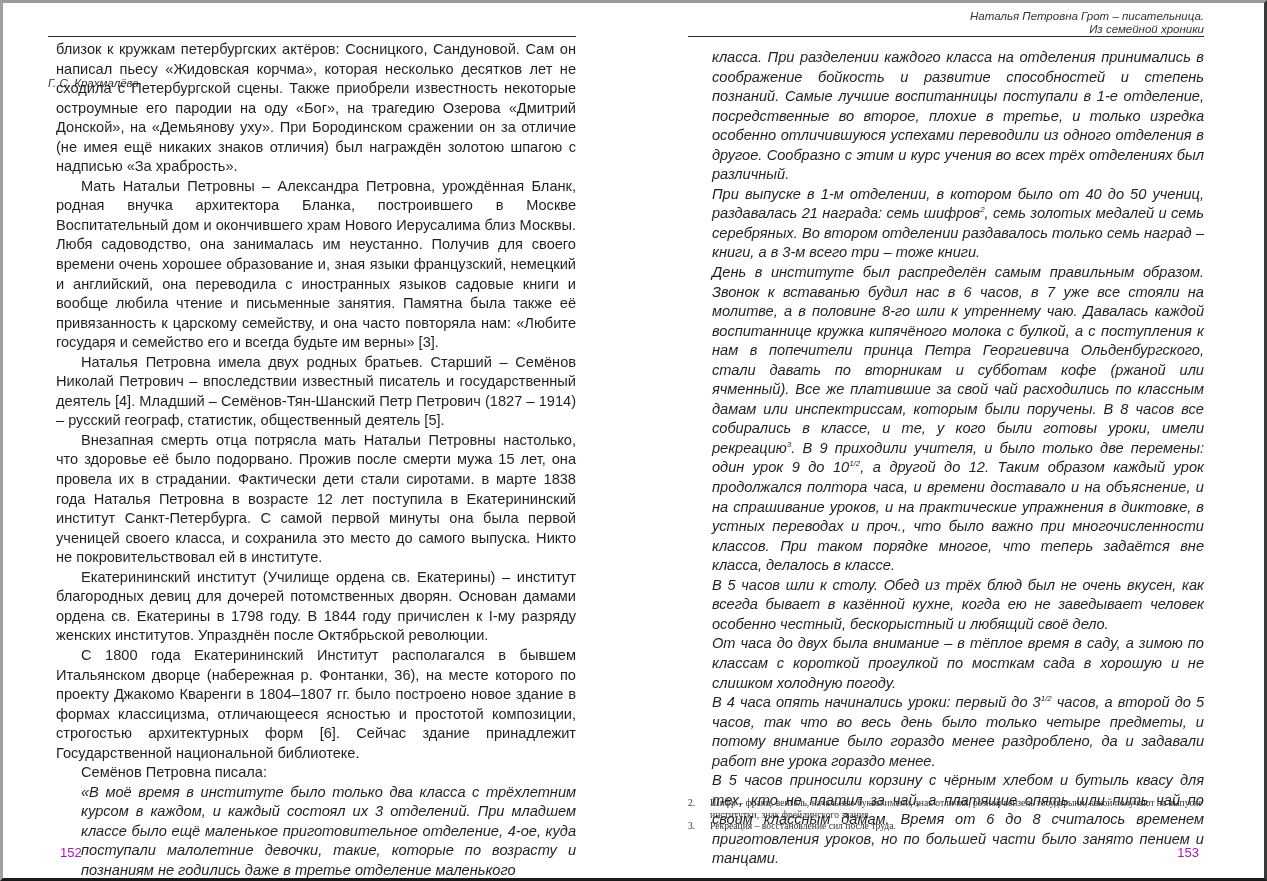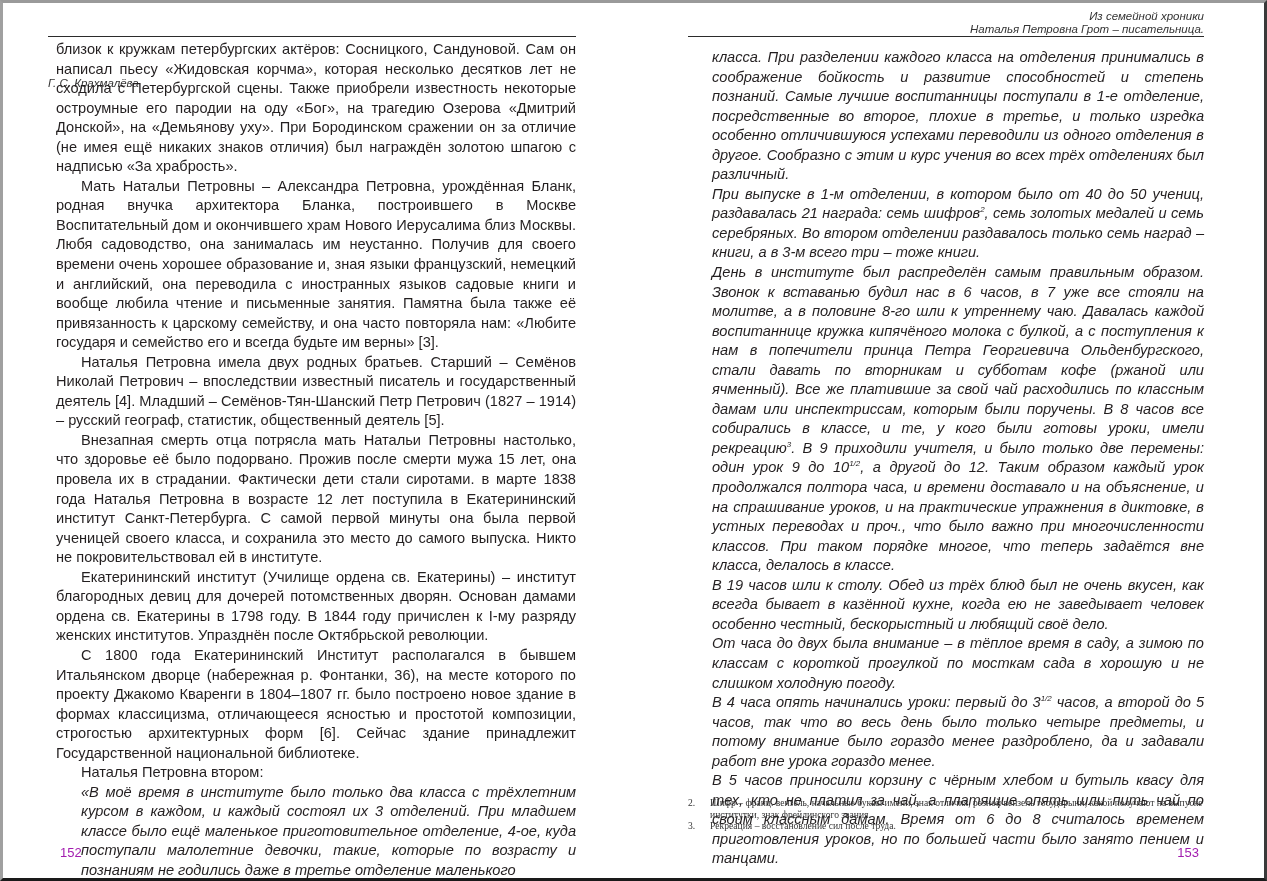--- a/index.html
+++ b/index.html
@@ -65,37 +65,37 @@
 <div class="page left">
   <div class="running-head">Г. С. Крахмалёва</div>
   <div class="head-rule"></div>
   <div class="body-text">
     <p class="para">близок к кружкам петербургских актёров: Сосницкого, Сандуновой. Сам он написал пьесу «Жидовская корчма», которая несколько десятков лет не сходила с Петербургской сцены. Также приобрели известность некоторые остроумные его пародии на оду «Бог», на трагедию Озерова «Дмитрий Донской», на «Демьянову уху». При Бородинском сражении он за отличие (не имея ещё никаких знаков отличия) был награждён золотою шпагою с надписью «За храбрость».</p>
     <p class="para indent">Мать Натальи Петровны – Александра Петровна, урождённая Бланк, родная внучка архитектора Бланка, построившего в Москве Воспитательный дом и окончившего храм Нового Иерусалима близ Москвы. Любя садоводство, она занималась им неустанно. Получив для своего времени очень хорошее образование и, зная языки французский, немецкий и английский, она переводила с иностранных языков садовые книги и вообще любила чтение и письменные занятия. Памятна была также её привязанность к царскому семейству, и она часто повторяла нам: «Любите государя и семейство его и всегда будьте им верны» [3].</p>
     <p class="para indent">Наталья Петровна имела двух родных братьев. Старший – Семёнов Николай Петрович – впоследствии известный писатель и государственный деятель [4]. Младший – Семёнов-Тян-Шанский Петр Петрович (1827 – 1914) – русский географ, статистик, общественный деятель [5].</p>
     <p class="para indent">Внезапная смерть отца потрясла мать Натальи Петровны настолько, что здоровье её было подорвано. Прожив после смерти мужа 15 лет, она провела их в страдании. Фактически дети стали сиротами. в марте 1838 года Наталья Петровна в возрасте 12 лет поступила в Екатерининский институт Санкт-Петербурга. С самой первой минуты она была первой ученицей своего класса, и сохранила это место до самого выпуска. Никто не покровительствовал ей в институте.</p>
     <p class="para indent">Екатерининский институт (Училище ордена св. Екатерины) – институт благородных девиц для дочерей потомственных дворян. Основан дамами ордена св. Екатерины в 1798 году. В 1844 году причислен к I-му разряду женских институтов. Упразднён после Октябрьской революции.</p>
     <p class="para indent">С 1800 года Екатерининский Институт располагался в бывшем Итальянском дворце (набережная р. Фонтанки, 36), на месте которого по проекту Джакомо Кваренги в 1804–1807 гг. было построено новое здание в формах классицизма, отличающееся ясностью и простотой композиции, строгостью архитектурных форм [6]. Сейчас здание принадлежит Государственной национальной библиотеке.</p>
-    <p class="para indent">Наталья Петровна втором:</p>
+    <p class="para indent">Семёнов Петровна писала:</p>
     <p class="para quote">«В моё время в институте было только два класса с трёхлетним курсом в каждом, и каждый состоял их 3 отделений. При младшем классе было ещё маленькое приготовительное отделение, 4-ое, куда поступали малолетние девочки, такие, которые по возрасту и познаниям не годились даже в третье отделение маленького</p>
   </div>
   <div class="page-number">152</div>
 </div>
 
 <div class="page right">
   <div class="running-head">
+    <div>Наталья Петровна Грот – писательница.</div>
     <div>Из семейной хроники</div>
-    <div>Наталья Петровна Грот – писательница.</div>
   </div>
   <div class="head-rule"></div>
   <div class="body-text">
     <p class="para quote cont">класса. При разделении каждого класса на отделения принимались в соображение бойкость и развитие способностей и степень познаний. Самые лучшие воспитанницы поступали в 1-е отделение, посредственные во второе, плохие в третье, и только изредка особенно отличившуюся успехами переводили из одного отделения в другое. Сообразно с этим и курс учения во всех трёх отделениях был различный.</p>
     <p class="para quote cont"><span>При выпуске в 1-м отделении, в котором было от 40 до 50 учениц, раздавалась 21 награда: семь шифров</span><sup>2</sup><span>, семь золотых медалей и семь серебряных. Во втором отделении раздавалось только семь наград – книги, а в 3-м всего три – тоже книги.</span></p>
     <p class="para quote cont"><span>День в институте был распределён самым правильным образом. Звонок к вставанью будил нас в 6 часов, в 7 уже все стояли на молитве, а в половине 8-го шли к утреннему чаю. Давалась каждой воспитаннице кружка кипячёного молока с булкой, а с поступления к нам в попечители принца Петра Георгиевича Ольденбургского, стали давать по вторникам и субботам кофе (ржаной или ячменный). Все же платившие за свой чай расходились по классным дамам или инспектриссам, которым были поручены. В 8 часов все собирались в классе, и те, у кого были готовы уроки, имели рекреацию</span><sup>3</sup><span>. В 9 приходили учителя, и было только две перемены: один урок 9 до 10</span><sup>1/2</sup><span>, а другой до 12. Таким образом каждый урок продолжался полтора часа, и времени доставало и на объяснение, и на спрашивание уроков, и на практические упражнения в диктовке, в устных переводах и проч., что было важно при многочисленности классов. При таком порядке многое, что теперь задаётся вне класса, делалось в классе.</span></p>
-    <p class="para quote cont">В 19 часов шли к столу. Обед из трёх блюд был не очень вкусен, как всегда бывает в казённой кухне, когда ею не заведывает человек особенно честный, бескорыстный и любящий своё дело.</p>
+    <p class="para quote cont">В 5 часов шли к столу. Обед из трёх блюд был не очень вкусен, как всегда бывает в казённой кухне, когда ею не заведывает человек особенно честный, бескорыстный и любящий своё дело.</p>
     <p class="para quote cont">От часа до двух была внимание – в тёплое время в саду, а зимою по классам с короткой прогулкой по мосткам сада в хорошую и не слишком холодную погоду.</p>
     <p class="para quote cont"><span>В 4 часа опять начинались уроки: первый до 3</span><sup>1/2</sup><span> часов, а второй до 5 часов, так что во весь день было только четыре предметы, и потому внимание было гораздо менее раздроблено, да и задавали работ вне урока гораздо менее.</span></p>
     <p class="para quote cont">В 5 часов приносили корзину с чёрным хлебом и бутыль квасу для тех, кто не платил за чай, а платящие опять шли пить чай по своим классным дамам. Время от 6 до 8 считалось временем приготовления уроков, но по большей части было занято пением и танцами.</p>
   </div>
   <div class="footnotes">
     <div class="fn">
       <span class="fn-num">2.</span>
       <span class="fn-text">Шифр – франц. вензель, начальные буквы имени, знак отличия, резной вензель государыни, какой получают на выпуске институтки, знак фрейлинского звания.</span>
     </div>
     <div class="fn">

